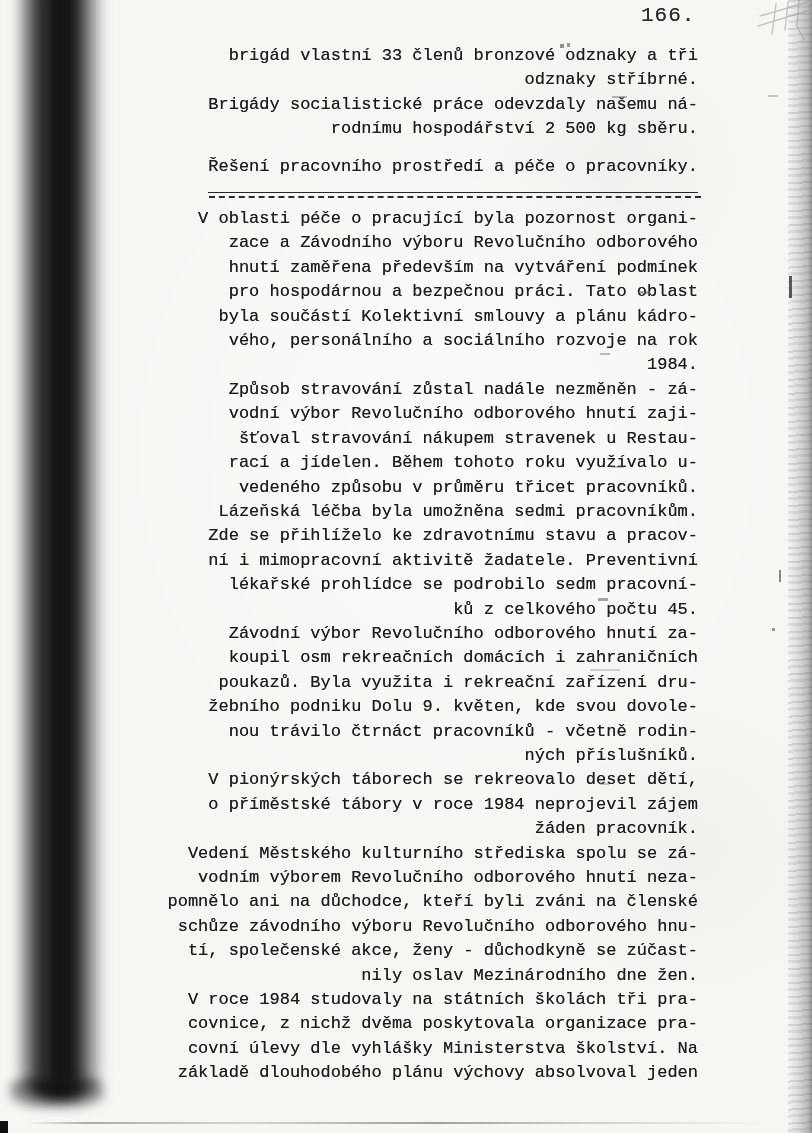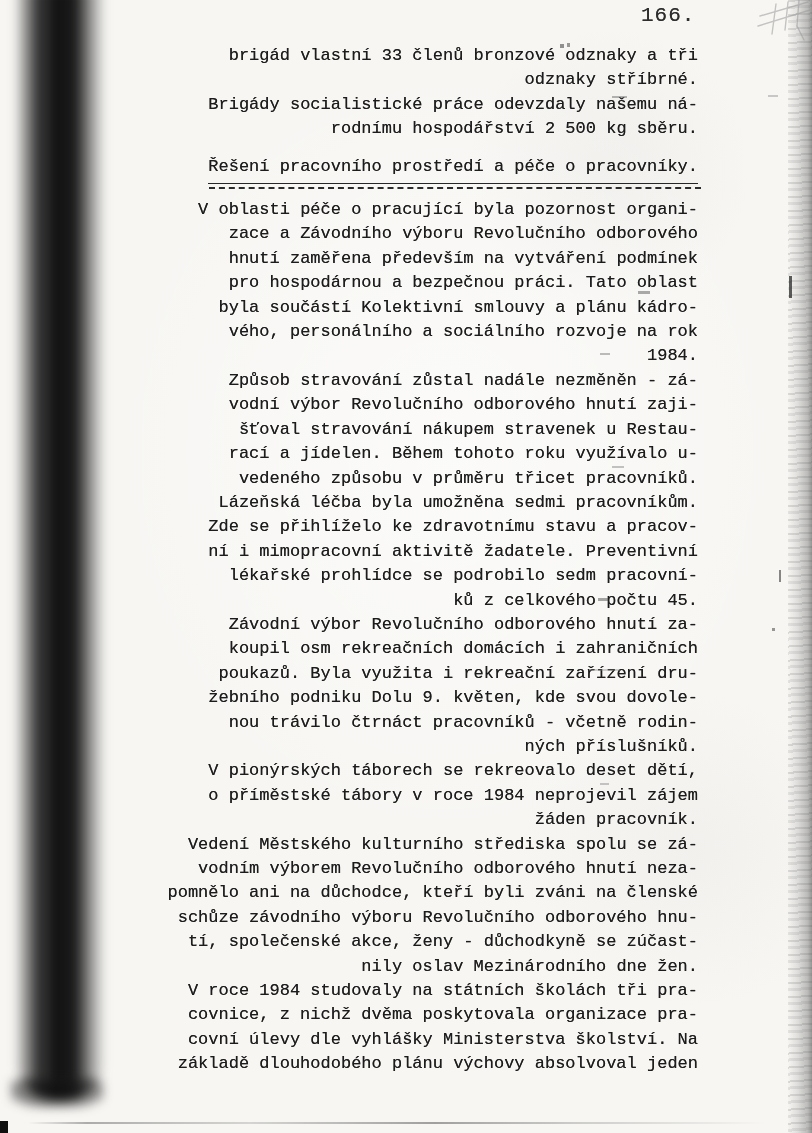--- a/index.html
+++ b/index.html
@@ -58,21 +58,21 @@
   .text-body {
     position:absolute; left:108px; top:44px; width:590px;
     font-size:17px; line-height:24.4px; color:var(--ink,#1c1c1c);
     text-shadow:0 0 .6px rgba(25,25,25,.75);
     filter:blur(.18px);
     white-space:pre; 
   }
   .block { margin:0; }
   .block.heading { margin:13px 0 14px; }
   .heading-text {
-    position:relative; display:inline-block; padding-bottom:4px;
+    position:relative; display:inline-block; padding-bottom:13px;
     border-bottom:1.6px solid #262626;
   }
   .heading-text::after {
     content:""; position:absolute; left:1px; right:-3px; bottom:-6px;
     border-top:2.4px dashed #2c2c2c;
   }
   .page-number {
     position:absolute; left:641px; top:4px;
     font-size:21px; letter-spacing:1px; color:#2d2d2d;
     text-shadow:0 0 .6px rgba(30,30,30,.7);

